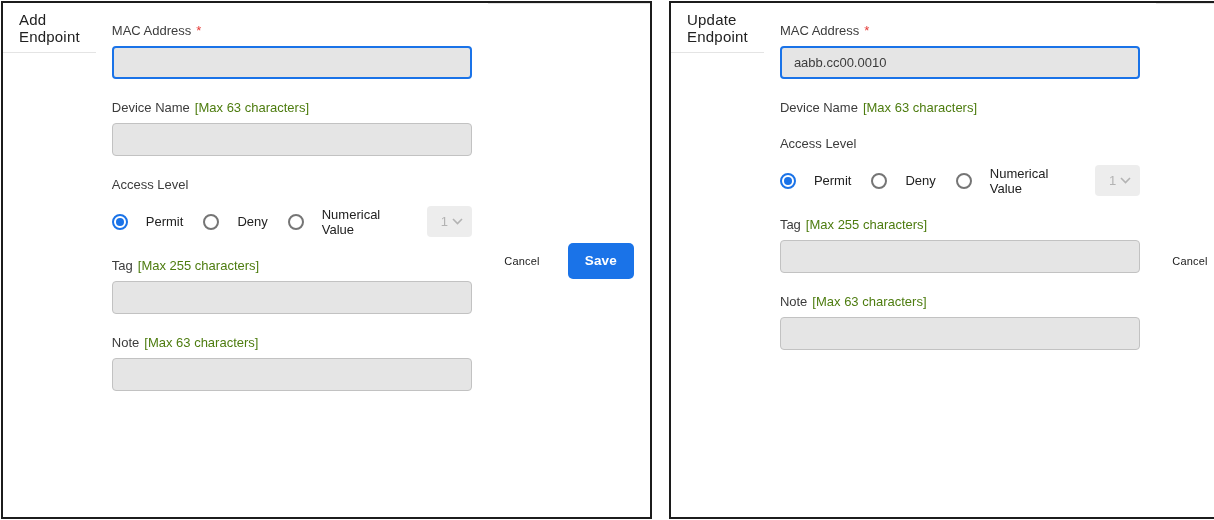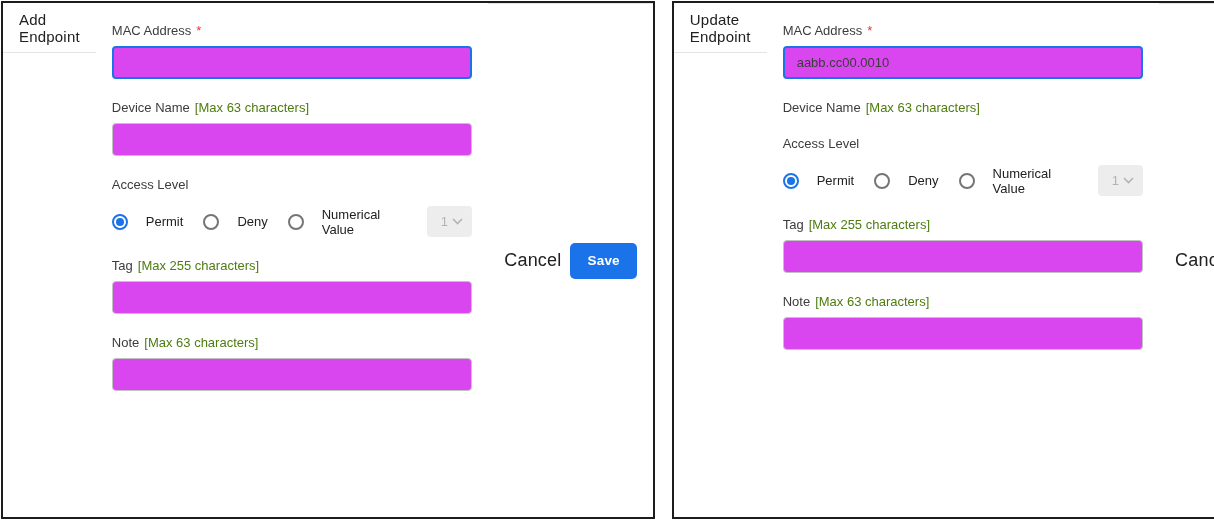--- a/index.html
+++ b/index.html
@@ -52,21 +52,21 @@
   .required-marker { color: #e53935; }
   .text-input {
     width: 100%;
     height: 33px;
     border: 1px solid #c2c2c2;
     border-radius: 4px;
     padding: 0 12px;
     font-family: "Liberation Sans", sans-serif;
     font-size: 13px;
     color: #3c3c3c;
-    background: #d946ef;
+    background: #e5e5e5;
     outline: none;
   }
   .text-input.focused { border: 2px solid #1a73e8; }
   .radio-row {
     display: flex;
     align-items: center;
     margin-top: 14px;
   }
   .radio-item {
     display: flex;
@@ -112,24 +112,24 @@
     border-top: 1px solid #e4e4e4;
     padding: 14px 16px;
     display: flex;
     justify-content: flex-end;
     align-items: center;
   }
   .cancel-button {
     background: none;
     border: none;
     font-family: "Liberation Sans", sans-serif;
-    font-size: 18px;
+    font-size: 11px;
     font-weight: 500;
     color: #212121;
-    margin-right: 9px;
+    margin-right: 28px;
     cursor: pointer;
     letter-spacing: .2px;
   }
   .save-button {
     background: #1a73e8;
     border: none;
     border-radius: 5px;
     color: #ffffff;
     font-family: "Liberation Sans", sans-serif;
     font-size: 13.5px;

